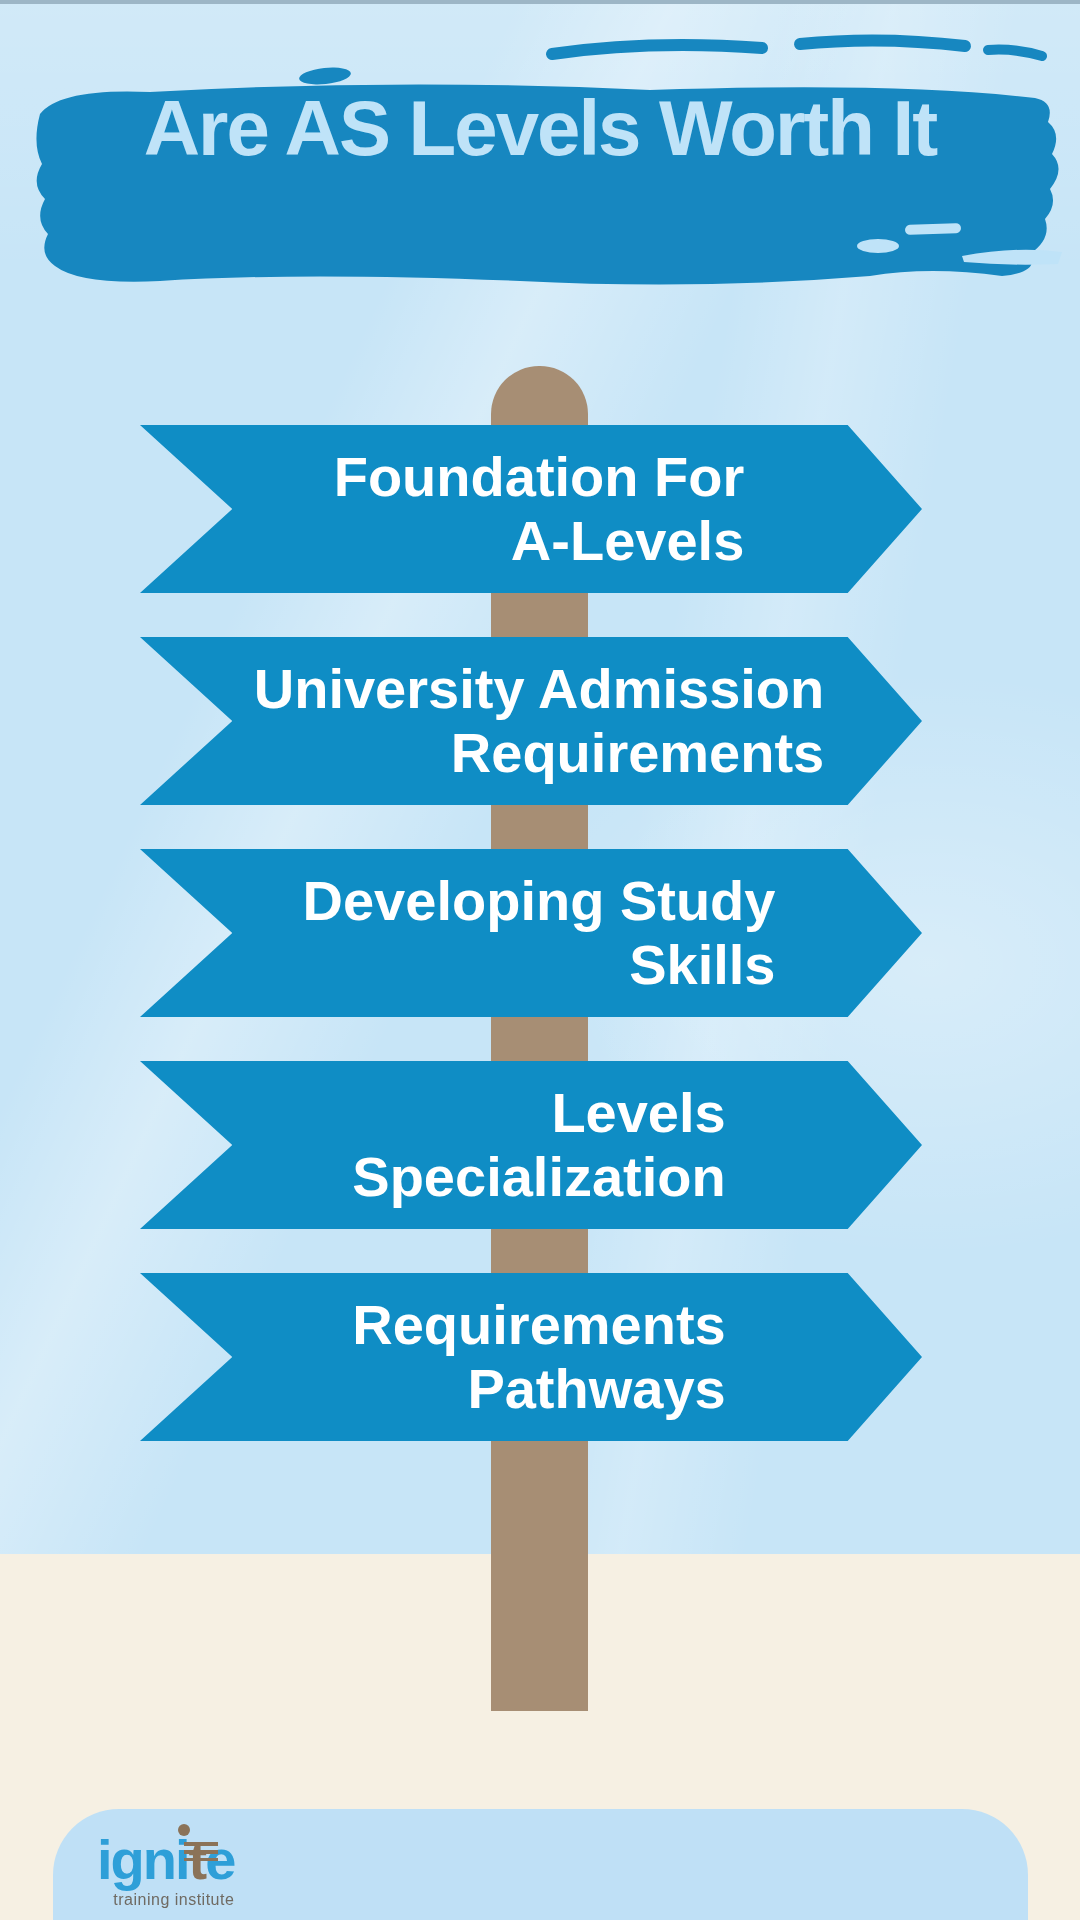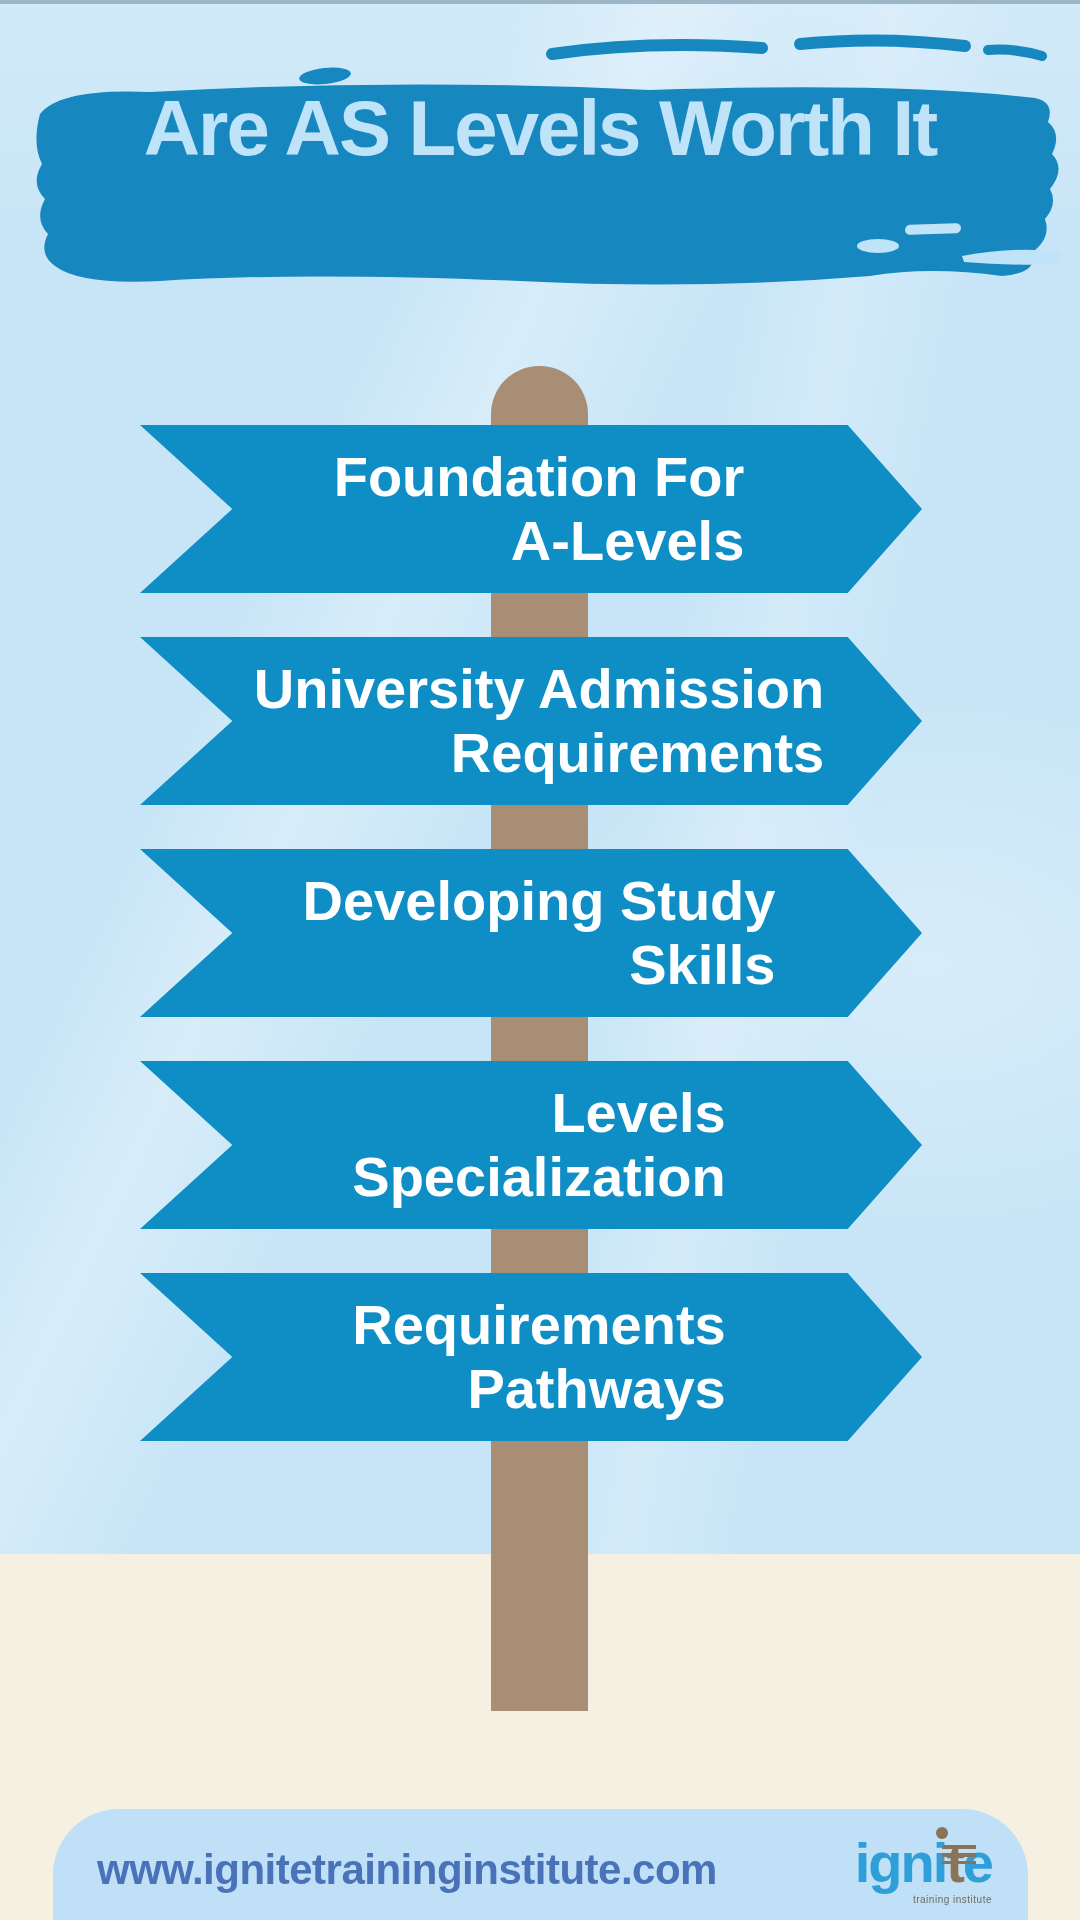--- a/index.html
+++ b/index.html
@@ -77,21 +77,21 @@
   .logo-dot{
     position:absolute;right:50px;top:-8px;width:12px;height:12px;border-radius:50%;
     background:#8b7358;
   }
   .logo-tbars{
     position:absolute;right:22px;top:10px;width:34px;height:19px;
     background:repeating-linear-gradient(to bottom,#8b7358 0 4px,rgba(0,0,0,0) 4px 8px);
   }
   .logo-tagline{
     margin-top:4px;
-    font-size:10px;color:#6f6a62;letter-spacing:0.5px;font-weight:normal;
+    font-size:16px;color:#6f6a62;letter-spacing:0.5px;font-weight:normal;
   }
 </style>
 </head>
 <body>
 
 <div class="canvas">
 
   <div class="bg-streaks"></div>
 
   <svg class="brush-svg" width="1080" height="312" viewBox="0 0 1080 312">
@@ -149,21 +149,20 @@
   <div class="sign sign-4">
     <span>Levels
 Specialization</span>
   </div>
   <div class="sign sign-5">
     <span>Requirements
 Pathways</span>
   </div>
 
   <div class="footer-bar">
-    <span class="site-url">www.ignitetraininginstitute.com</span>
     <div class="logo">
       <div class="logo-word">
         <span>ign</span><span>i</span><span class="brown">t</span><span>e</span>
       </div>
       <span class="logo-dot"></span>
       <span class="logo-tbars"></span>
       <div class="logo-tagline">training institute</div>
     </div>
   </div>
 

